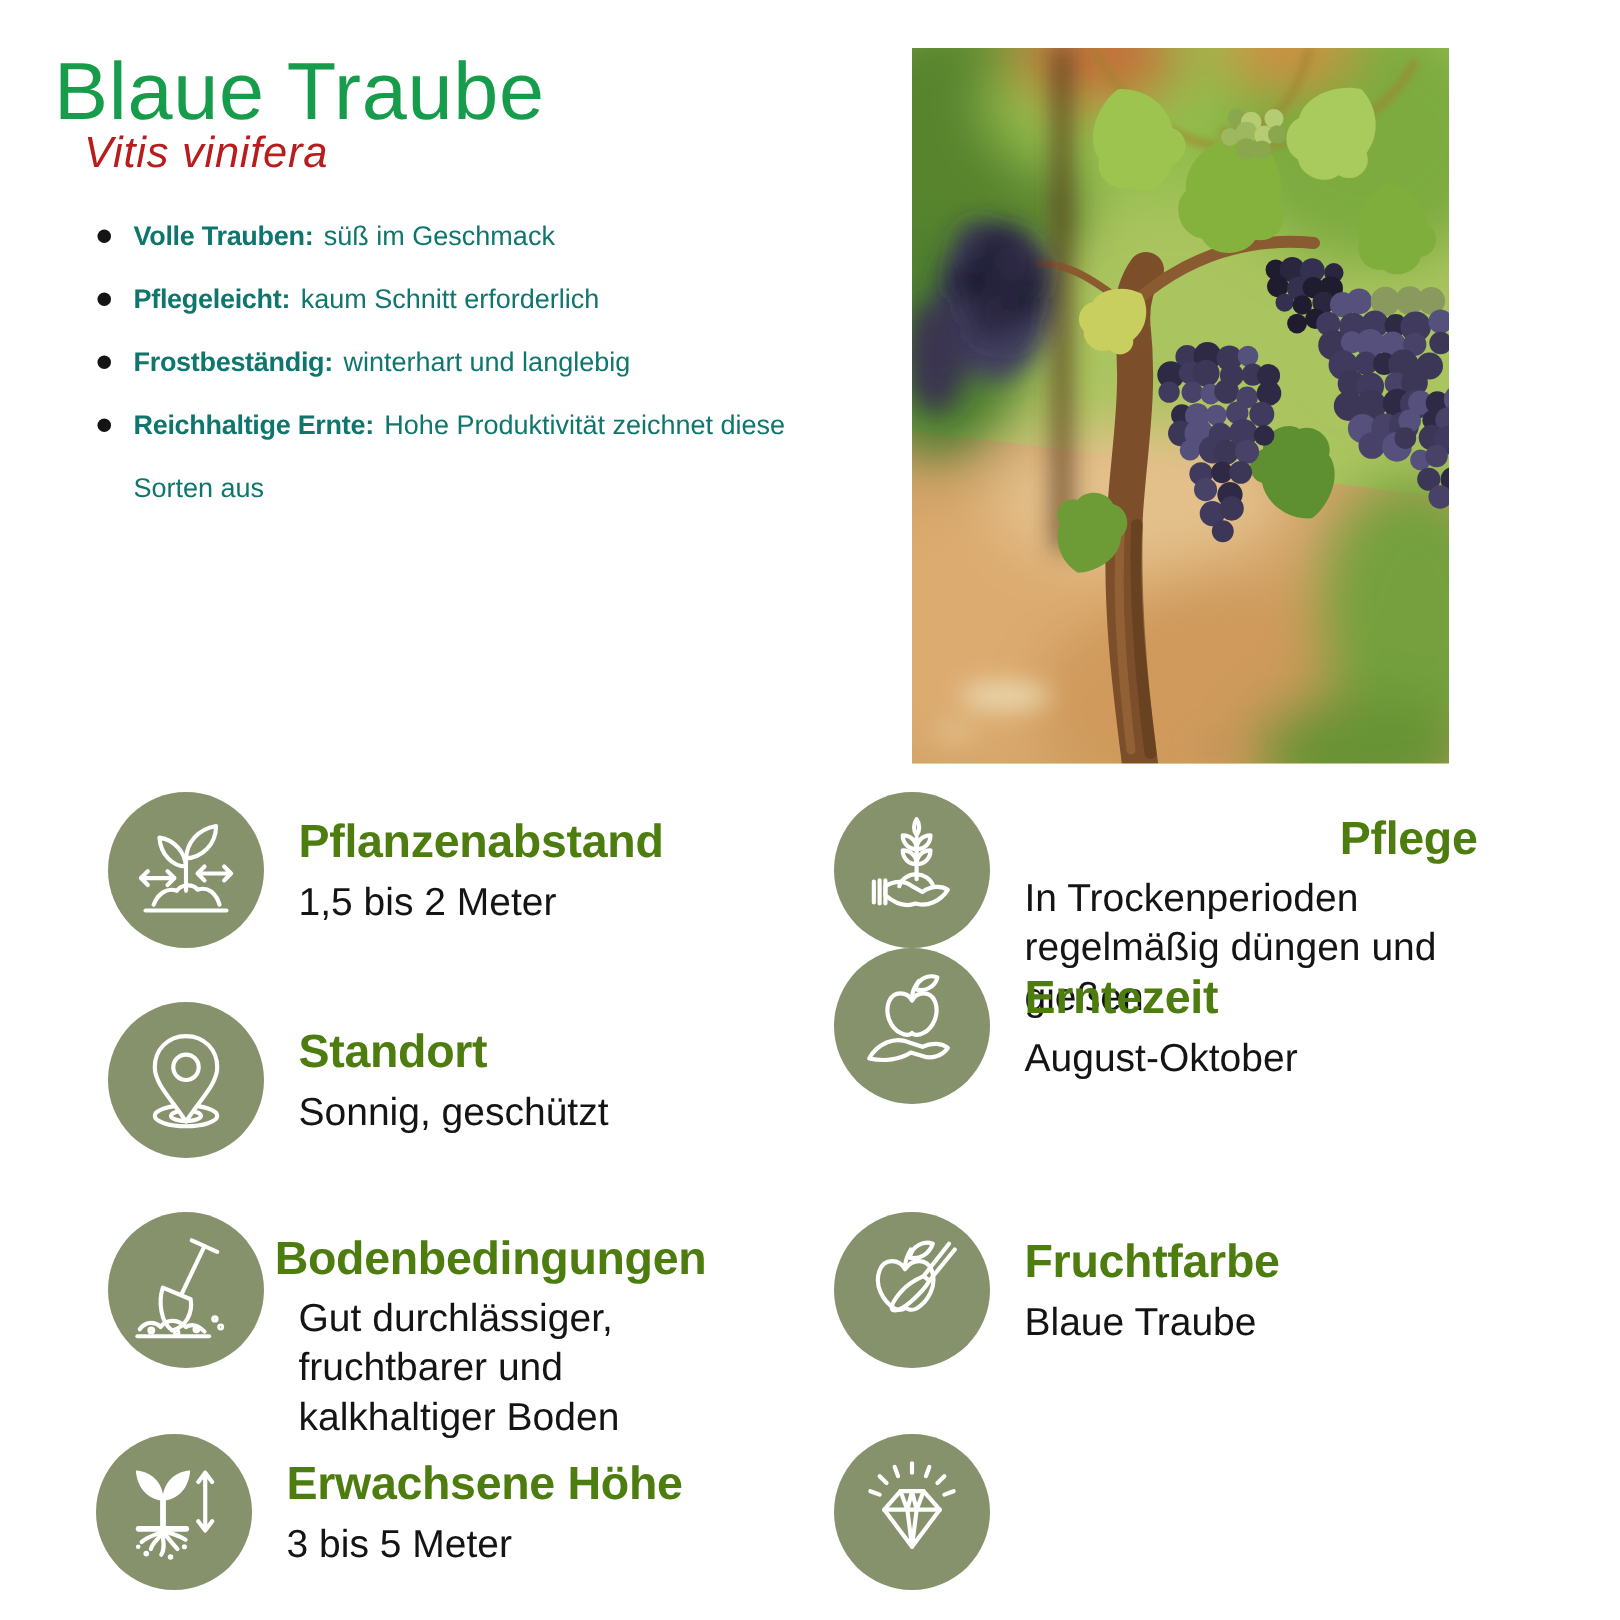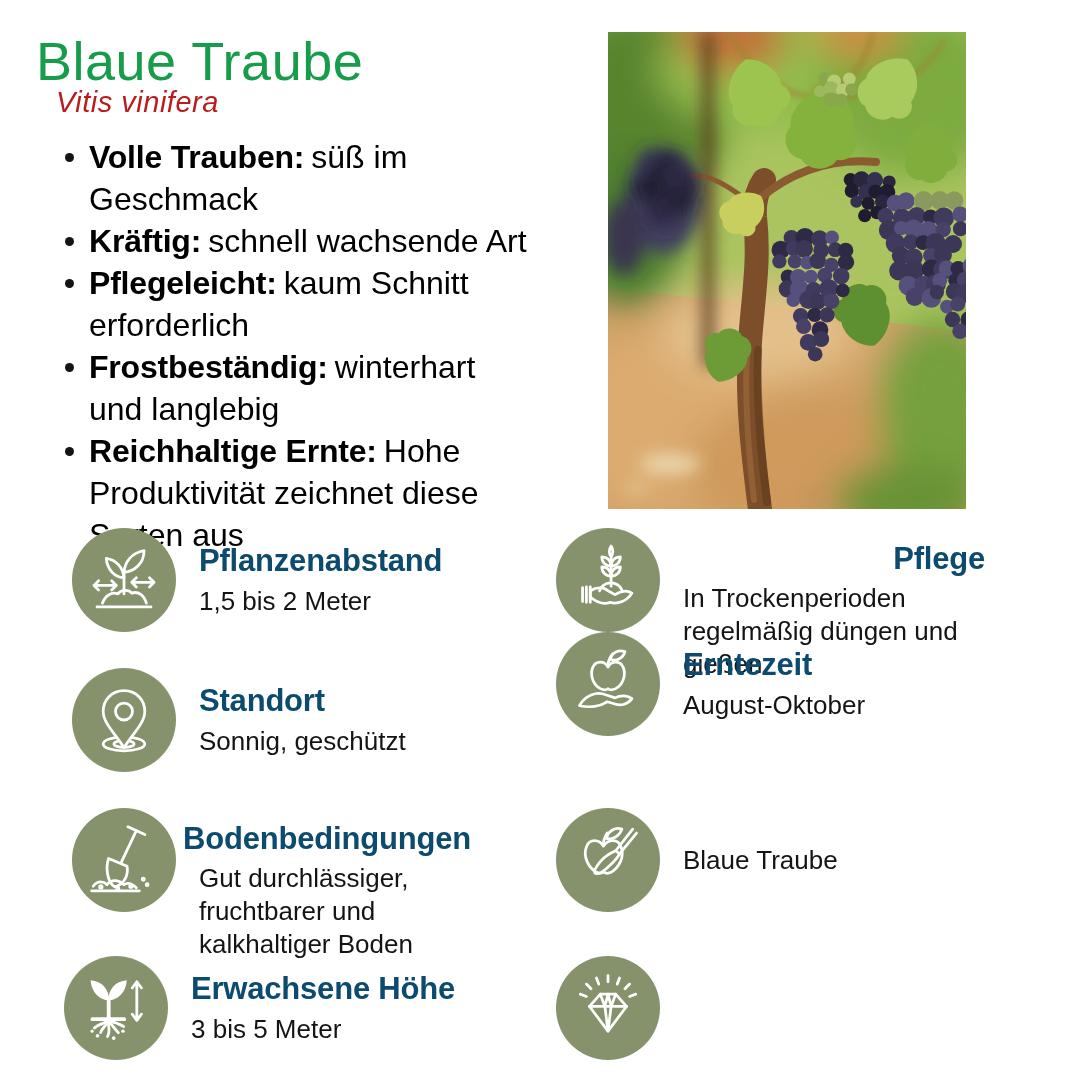--- a/index.html
+++ b/index.html
@@ -14,57 +14,56 @@
   .subtitle{
     position:absolute;left:56px;top:86px;
     font-size:29px;font-style:italic;color:#b91c1c;letter-spacing:.5px;
   }
   .bullets{
     position:absolute;left:62px;top:136px;width:472px;
     list-style:none;margin:0;padding:0;
   }
   .bullets li{
     position:relative;padding-left:27px;
-    font-size:32px;line-height:42px;color:#000000;
+    font-size:18px;line-height:42px;color:#0f766e;
   }
   .bullets li::before{
     content:"";position:absolute;left:3px;top:17px;width:9px;height:9px;border-radius:50%;background:#141414;
   }
   .blabel{font-weight:700;margin-right:7px;letter-spacing:-.2px;}
   .photo{
     position:absolute;left:608px;top:32px;width:358px;height:477px;overflow:hidden;background:#b9cc6d;
   }
   .photo svg{display:block;width:100%;height:100%;}
   .card{position:absolute;display:flex;gap:23px;}
   .badge{
     width:104px;height:104px;border-radius:50%;background:#85926C;flex:0 0 auto;
     display:flex;align-items:center;justify-content:center;
   }
   .badge svg{width:74px;height:74px;}
   .txt{display:flex;flex-direction:column;}
   .txt.c{height:104px;justify-content:center;}
   .txt.t{padding-top:12px;justify-content:flex-start;}
-  .txt h3{margin:0 0 5px;font-size:31px;font-weight:800;letter-spacing:-.2px;color:#0c4a6e;line-height:1.2;}
+  .txt h3{margin:0 0 5px;font-size:31px;font-weight:800;letter-spacing:-.2px;color:#4d7c0f;line-height:1.2;}
   .txt p{margin:0;font-size:26px;line-height:33px;color:#141414;}
   .pos-r1l{left:72px;top:528px;}  .pos-r1r{left:556px;top:528px;}
   .pos-r2l{left:72px;top:668px;}  .pos-r2r{left:556px;top:632px;}
   .pos-r3l{left:72px;top:808px;}  .pos-r3r{left:556px;top:808px;}
   .pos-r4l{left:64px;top:956px;}  .pos-r4r{left:556px;top:956px;}
   .w300{width:302px;align-items:flex-end;} .w256{width:256px;align-items:center;}
   .icon-stroke{stroke:#fff;fill:none;stroke-width:3.6;stroke-linecap:round;stroke-linejoin:round;}
 </style>
 </head>
 <body>
 
 <h1 class="title">Blaue Traube</h1>
 <div class="subtitle">Vitis vinifera</div>
 
 <ul class="bullets">
   <li><span class="blabel">Volle Trauben:</span><span>süß im Geschmack</span></li>
-  <li><span class="blabel">Kräftig:</span><span>schnell wachsende Art</span></li>
   <li><span class="blabel">Pflegeleicht:</span><span>kaum Schnitt erforderlich</span></li>
   <li><span class="blabel">Frostbeständig:</span><span>winterhart und langlebig</span></li>
   <li><span class="blabel">Reichhaltige Ernte:</span><span>Hohe Produktivität zeichnet diese Sorten aus</span></li>
 </ul>
 
 <div class="photo">
 <svg viewBox="0 0 358 477" preserveAspectRatio="none">
   <defs>
     <filter id="ph-b18" x="-40%" y="-40%" width="180%" height="180%">
           <feGaussianBlur stdDeviation="18"></feGaussianBlur>
@@ -365,20 +364,21 @@
         <g class="icon-stroke">
       <path d="M42,30 C37,21 24,20 20,31 C15,44 23,58 33,64 C37,66 41,65 42,63 C44,65 48,66 52,64 C62,58 70,44 65,31 C61,20 48,21 42,30 Z"></path>
       <path d="M42,28 C42,22 44,18 47,13"></path>
       <path d="M46,20 C48,10 58,5 66,8 C63,17 54,22 46,20 Z"></path>
       <path d="M80,8 L58,36 M85,13 L63,40"></path>
       <path d="M58,36 L63,40 C60,46 54,52 46,59 C40,64 34,67 31,65 C29,62 33,56 38,50 C44,43 51,39 58,36 Z"></path>
     </g>
       </svg>
   </div>
   <div class="txt c">
+    <h3>Fruchtfarbe</h3>
     <p>Blaue Traube</p>
   </div>
 </div>
 
 <div class="card pos-r4l">
   <div class="badge">
     <svg viewBox="0 0 96 96">
       <g fill="#fff" stroke="none">
         <rect x="15" y="60" width="46" height="5" rx="2"></rect>
         <path d="M36,62 L36,34 L41,34 L41,62 Z"></path>

